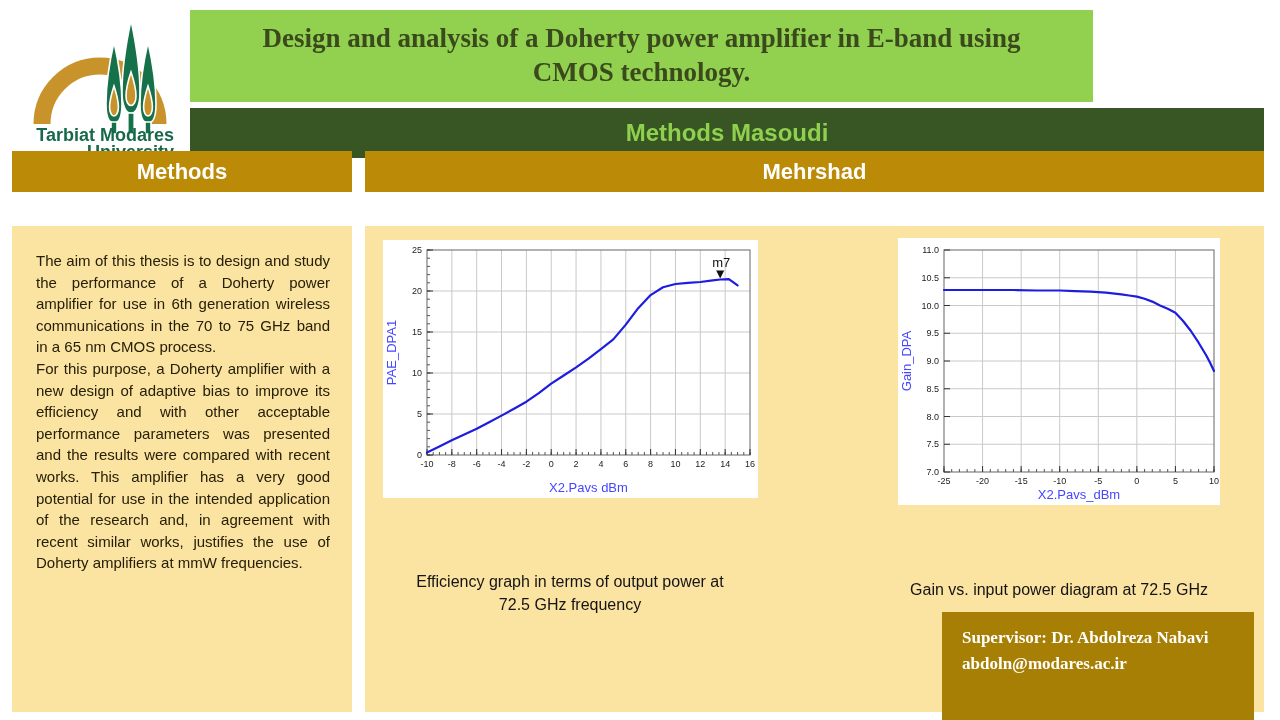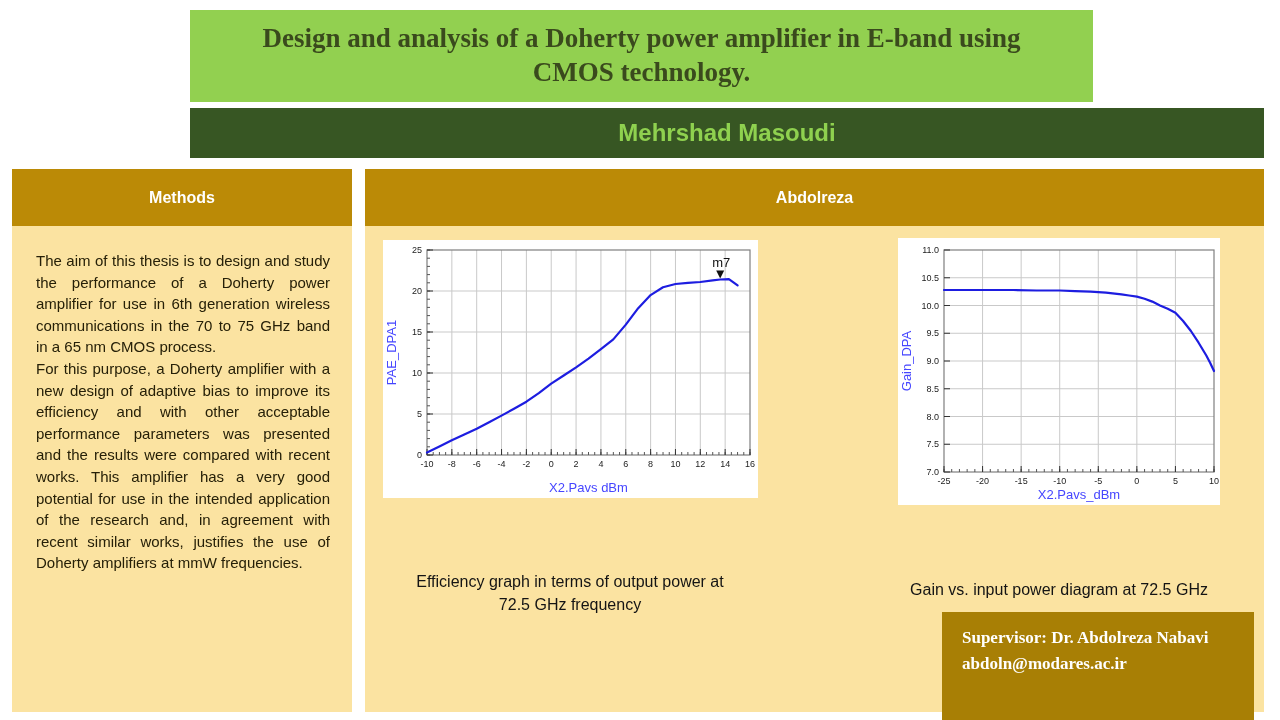--- a/index.html
+++ b/index.html
@@ -13,22 +13,22 @@
   
   .title-bar{left:190px;top:10px;width:903px;height:92px;background:#92d050;
              display:flex;align-items:center;justify-content:center;}
   .title-bar .t{font-family:"Liberation Serif",serif;font-weight:bold;font-size:27px;
                 line-height:1.25;color:#3a4a1d;text-align:center;padding:0 30px;}
   .author-bar{left:190px;top:108px;width:1074px;height:50px;background:#375623;
               display:flex;align-items:center;justify-content:center;}
   .author-bar .a{font-size:24px;font-weight:bold;color:#8fd14f;}
 
   
-  .sec-h{background:#bb8a06;color:#ffffff;font-weight:bold;font-size:16px;
-         display:flex;align-items:center;justify-content:center;height:58px;top:169px;}
+  .sec-h{background:#bb8a06;color:#ffffff;font-weight:bold;font-size:22px;
+         display:flex;align-items:center;justify-content:center;height:41px;top:151px;}
   .methods-h{left:12px;width:340px;}
   .outcomes-h{left:365px;width:899px;}
 
   
   .panel{background:#fbe3a1;top:226px;height:486px;}
   .left-panel{left:12px;width:340px;}
   .right-panel{left:365px;width:899px;}
 
   .left-panel .body{padding:24px 22px 0 24px;font-size:15px;line-height:1.44;
                     color:#262008;text-align:justify;}
@@ -48,34 +48,60 @@
               font-size:17px;padding:16px 12px 0 20px;box-sizing:border-box;}
   .supervisor .l2{margin-top:6px;}
 
   svg text{font-family:"Liberation Sans",sans-serif;}
 </style>
 </head>
 <body>
 
 <div class="poster">
 
+  <div class="abs logo">
+    <svg width="162" height="154" viewBox="0 0 162 154">
+
+      <path d="M 14 118 A 58 58 0 0 1 130 118" fill="none" stroke="#c8932b" stroke-width="17"></path>
+
+      <g stroke="#ffffff" stroke-width="1.6">
+        <g transform="translate(86,114)">
+          <path d="M0 -78 C5 -56 8 -36 8 -16 C8 -4 5 3 0 3 C-5 3 -8 -4 -8 -16 C-8 -36 -5 -56 0 -78 Z" fill="#14714a"></path>
+          <path d="M0 -34 C2.6 -26 4.4 -19 4.4 -13 C4.4 -7.5 2.3 -4 0 -4 C-2.3 -4 -4.4 -7.5 -4.4 -13 C-4.4 -19 -2.6 -26 0 -34 Z" fill="#c8932b"></path>
+          <path d="M-3 2 L-3 14 L3 14 L3 2 Z" fill="#14714a"></path>
+        </g>
+        <g transform="translate(103,104)">
+          <path d="M0 -90 C5.5 -64 9 -42 9 -18 C9 -5 5.5 3.5 0 3.5 C-5.5 3.5 -9 -5 -9 -18 C-9 -42 -5.5 -64 0 -90 Z" fill="#14714a"></path>
+          <path d="M0 -38 C3 -29 5 -21 5 -14 C5 -8 2.6 -4.5 0 -4.5 C-2.6 -4.5 -5 -8 -5 -14 C-5 -21 -3 -29 0 -38 Z" fill="#c8932b"></path>
+          <path d="M-3.2 3 L-3.2 24 L3.2 24 L3.2 3 Z" fill="#14714a"></path>
+        </g>
+        <g transform="translate(120,114)">
+          <path d="M0 -78 C5 -56 8 -36 8 -16 C8 -4 5 3 0 3 C-5 3 -8 -4 -8 -16 C-8 -36 -5 -56 0 -78 Z" fill="#14714a"></path>
+          <path d="M0 -34 C2.6 -26 4.4 -19 4.4 -13 C4.4 -7.5 2.3 -4 0 -4 C-2.3 -4 -4.4 -7.5 -4.4 -13 C-4.4 -19 -2.6 -26 0 -34 Z" fill="#c8932b"></path>
+          <path d="M-3 2 L-3 14 L3 14 L3 2 Z" fill="#14714a"></path>
+        </g>
+      </g>
+      <text x="146" y="135" text-anchor="end" font-size="18" font-weight="bold" fill="#18694b">Tarbiat Modares</text>
+      <text x="146" y="152" text-anchor="end" font-size="18" font-weight="bold" fill="#18694b">University</text>
+    </svg>
+  </div>
 
   <div class="abs title-bar">
     <div class="t">Design and analysis of a Doherty power amplifier in E-band using CMOS technology.</div>
   </div>
 
   <div class="abs author-bar">
-    <div class="a">Mehrshad Masoudi</div>
+    <div class="a">Methods Masoudi</div>
   </div>
 
   <div class="abs sec-h methods-h">
     <span>Methods</span>
   </div>
   <div class="abs sec-h outcomes-h">
-    <span>Abdolreza</span>
+    <span>Mehrshad</span>
   </div>
 
   <div class="abs panel left-panel">
     <div class="body">
       <p>The aim of this thesis is to design and study the performance of a Doherty power amplifier for use in 6th generation wireless communications in the 70 to 75 GHz band in a 65 nm CMOS process.</p>
       <p>For this purpose, a Doherty amplifier with a new design of adaptive bias to improve its efficiency and with other acceptable performance parameters was presented and the results were compared with recent works. This amplifier has a very good potential for use in the intended application of the research and, in agreement with recent similar works, justifies the use of Doherty amplifiers at mmW frequencies.</p>
     </div>
   </div>
 
   <div class="abs panel right-panel">

